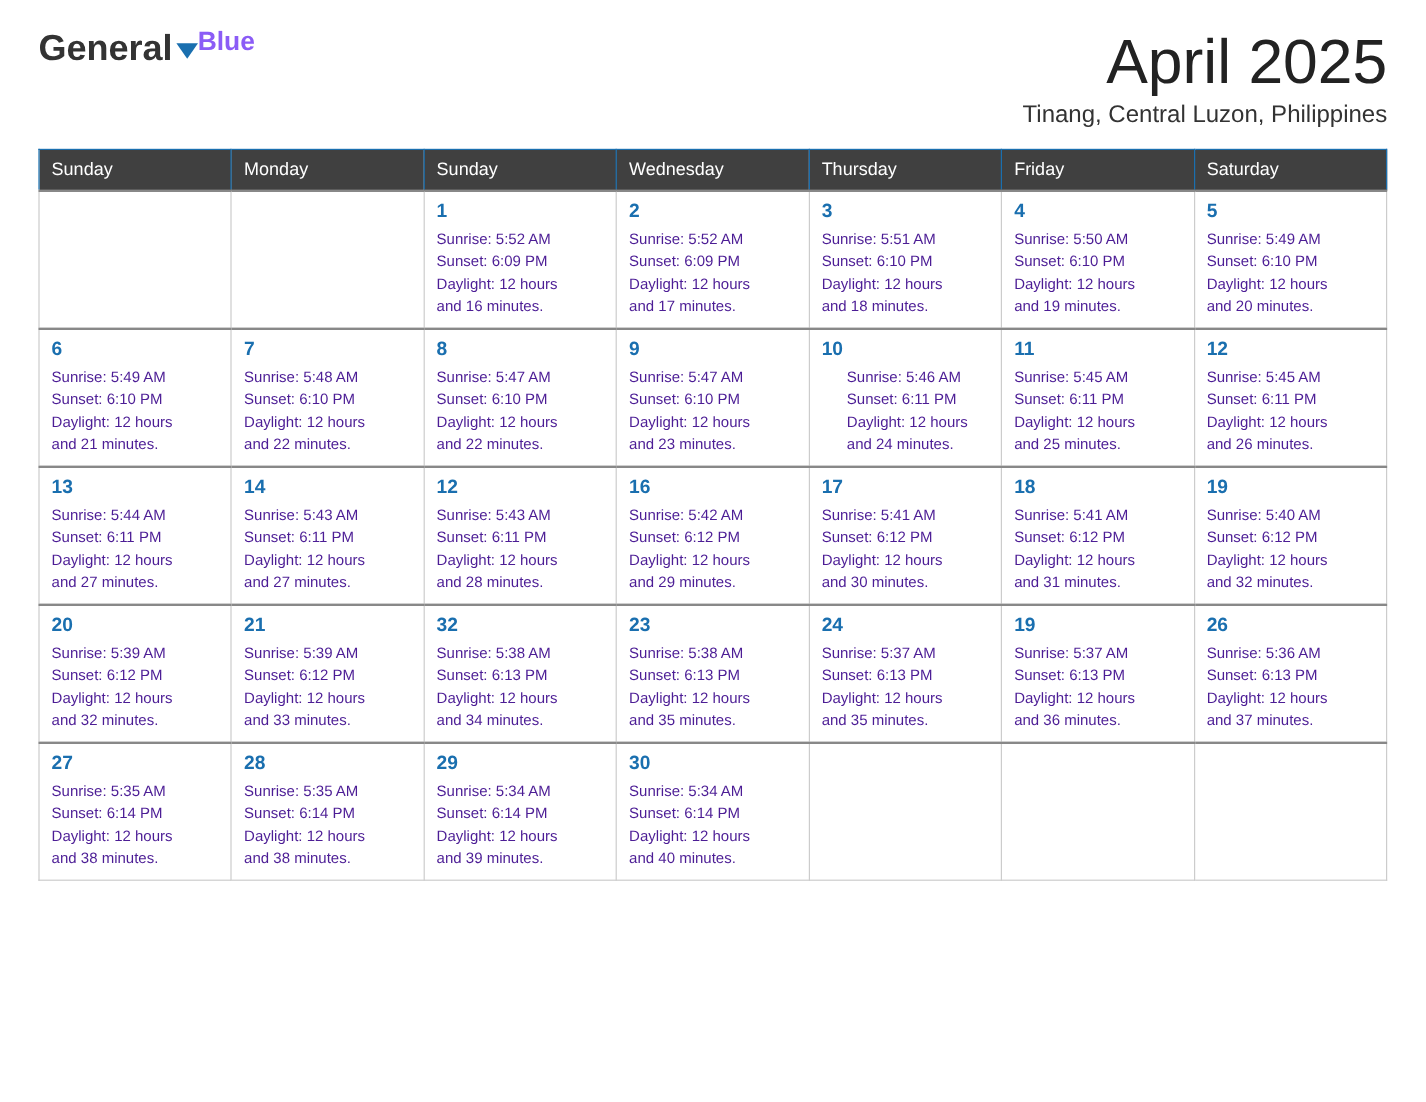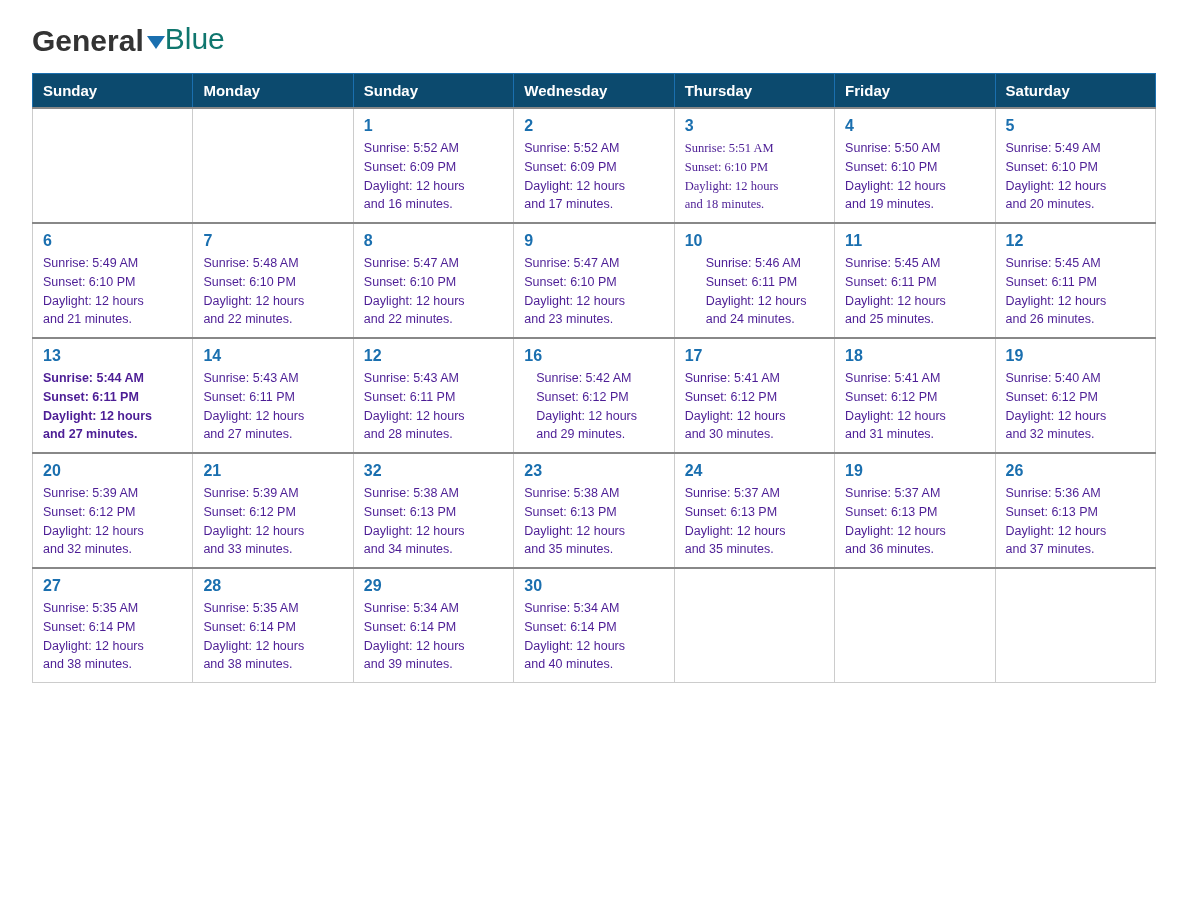--- a/index.html
+++ b/index.html
@@ -34,25 +34,25 @@
       font-size: 20px;
       color: #333;
       margin-top: 4px;
     }
     .calendar-table {
       width: 100%;
       border-collapse: collapse;
       border: 1px solid #aaa;
     }
     .calendar-table th {
-      background-color: #0c4a6e;
+      background-color: #404040;
       color: #fff;
       padding: 8px 10px;
       font-size: 15px;
-      font-weight: bold;
+      font-weight: normal;
       text-align: left;
       border: 1px solid #1a6faf;
     }
     .calendar-table td {
       vertical-align: top;
       padding: 8px 10px;
       border: 1px solid #ccc;
       width: 14.28%;
       min-height: 90px;
     }
@@ -77,23 +77,25 @@
   </style>
 </head>
 <body>
 
 <div class="header">
   <div class="logo">
     <div style="display:flex; align-items:center; line-height:1.1;">
       <span style="font-size:30px; font-weight:bold; color:#333;">General</span>
       <span style="display:inline-block; width:0; height:0; border-left:9px solid transparent; border-right:9px solid transparent; border-top:13px solid #1a6faf; margin-left:3px; margin-top:4px;"></span>
     </div>
-    <span style="font-size:30px; font-weight:normal; color:#0f766e; line-height:1;">Blue</span>
+    <span style="font-size:22px; font-weight:bold; color:#8b5cf6; line-height:1;">Blue</span>
   </div>
   <div class="title-section">
+    <div class="month-title">April 2025</div>
+    <div class="location-title">Tinang, Central Luzon, Philippines</div>
   </div>
 </div>
 
 <table class="calendar-table">
   <thead>
     <tr>
     <th>Sunday</th>
         <th>Monday</th>
         <th>Sunday</th>
         <th>Wednesday</th>
@@ -115,21 +117,21 @@
         </td>
         <td>
           <span class="day-number">2</span>
           <div class="day-info" style="white-space: pre-line;">Sunrise: 5:52 AM
 Sunset: 6:09 PM
 Daylight: 12 hours
 and 17 minutes.</div>
         </td>
         <td>
           <span class="day-number">3</span>
-          <div class="day-info" style="white-space: pre-line; font-family: Liberation Serif, serif;">Sunrise: 5:51 AM
+          <div class="day-info" style="white-space: pre-line;">Sunrise: 5:51 AM
 Sunset: 6:10 PM
 Daylight: 12 hours
 and 18 minutes.</div>
         </td>
         <td>
           <span class="day-number">4</span>
           <div class="day-info" style="white-space: pre-line;">Sunrise: 5:50 AM
 Sunset: 6:10 PM
 Daylight: 12 hours
 and 19 minutes.</div>
@@ -189,42 +191,42 @@
           <span class="day-number">12</span>
           <div class="day-info" style="white-space: pre-line;">Sunrise: 5:45 AM
 Sunset: 6:11 PM
 Daylight: 12 hours
 and 26 minutes.</div>
         </td>
       </tr>
       <tr class="week-row">
         <td>
           <span class="day-number">13</span>
-          <div class="day-info" style="white-space: pre-line; font-weight: bold;">Sunrise: 5:44 AM
+          <div class="day-info" style="white-space: pre-line;">Sunrise: 5:44 AM
 Sunset: 6:11 PM
 Daylight: 12 hours
 and 27 minutes.</div>
         </td>
         <td>
           <span class="day-number">14</span>
           <div class="day-info" style="white-space: pre-line;">Sunrise: 5:43 AM
 Sunset: 6:11 PM
 Daylight: 12 hours
 and 27 minutes.</div>
         </td>
         <td>
           <span class="day-number">12</span>
           <div class="day-info" style="white-space: pre-line;">Sunrise: 5:43 AM
 Sunset: 6:11 PM
 Daylight: 12 hours
 and 28 minutes.</div>
         </td>
         <td>
           <span class="day-number">16</span>
-          <div class="day-info" style="white-space: pre-line; margin-left: 12px;">Sunrise: 5:42 AM
+          <div class="day-info" style="white-space: pre-line;">Sunrise: 5:42 AM
 Sunset: 6:12 PM
 Daylight: 12 hours
 and 29 minutes.</div>
         </td>
         <td>
           <span class="day-number">17</span>
           <div class="day-info" style="white-space: pre-line;">Sunrise: 5:41 AM
 Sunset: 6:12 PM
 Daylight: 12 hours
 and 30 minutes.</div>

